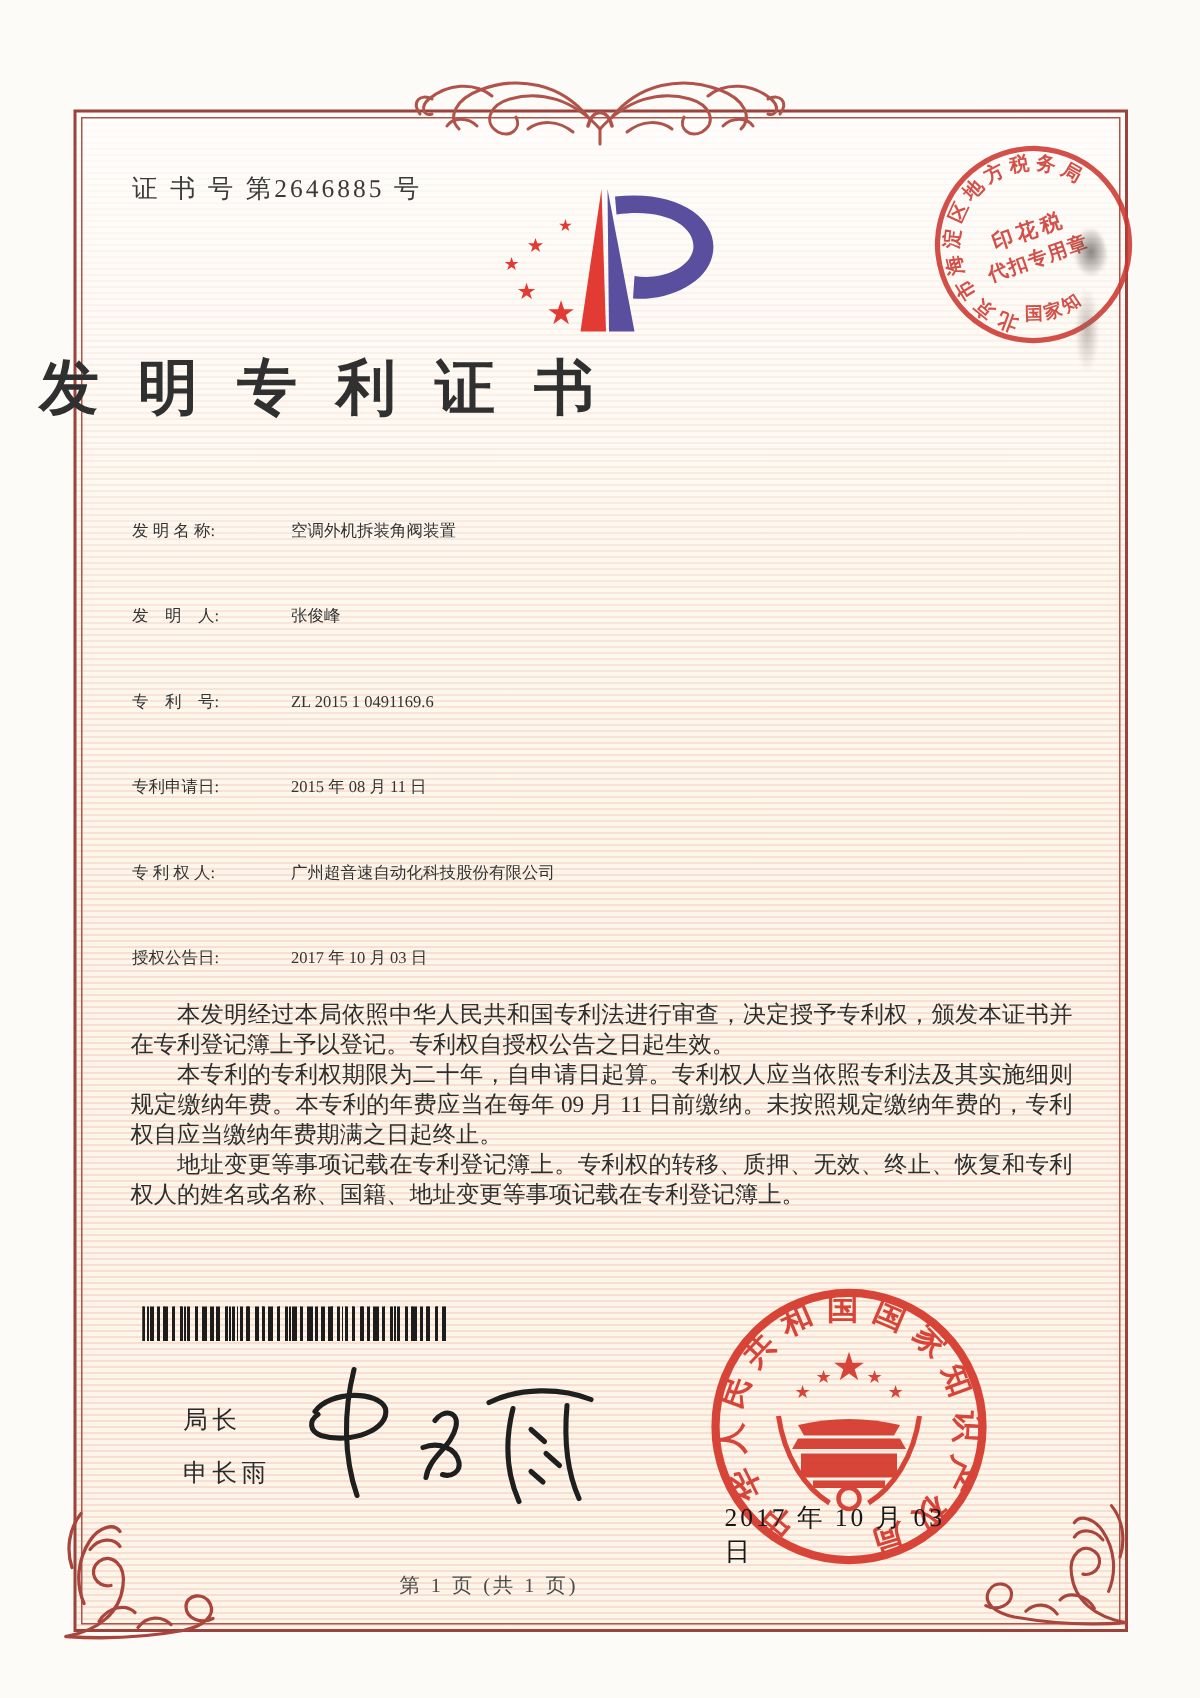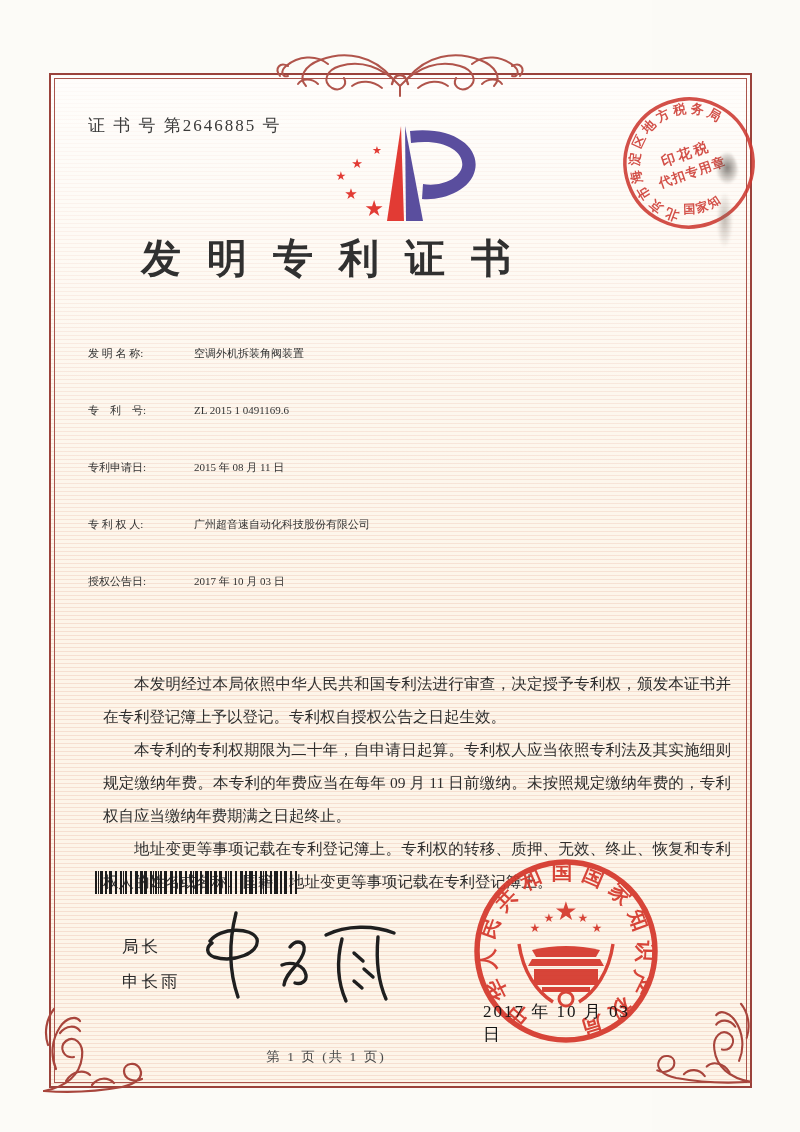--- a/index.html
+++ b/index.html
@@ -28,33 +28,33 @@
   #flourish-left   { left:34px;  top:993px; width:124px; height:104px; }
   #flourish-right  { left:642px; top:983px; width:118px; height:110px; transform:scaleX(-1); }
 
   .cert-no {
     position:absolute; left:88px; top:114px; font-size:17px; color:#3a3a3a;
     letter-spacing:2px; font-weight:500;
   }
   .logo { position:absolute; left:327px; top:121px; width:152px; height:104px; }
 
   .title {
-    position:absolute; left:0; top:231px; width:100%; text-align:center;
+    position:absolute; left:0; top:231px; width:100%; 
     font-size:40px; font-weight:600; color:#303030;
     letter-spacing:26px; text-indent:26px; white-space:nowrap;
   }
 
   .fields { position:absolute; left:88px; top:346px; width:620px; }
   .field-row { height:24px; margin-bottom:33px; font-size:11px; color:#333; white-space:nowrap; }
   .f-label { display:inline-block; min-width:96px; }
   .f-value { margin-left:10px; }
 
   .body-text {
     position:absolute; left:87px; top:667px; width:628px;
-    font-size:15.5px; line-height:33px; color:#2e2e2e; text-align:justify;margin-left:16px;
+    font-size:15.5px; line-height:20px; color:#2e2e2e; text-align:justify;
   }
   .body-text p { text-indent:2em; margin:0; }
 
   .barcode {
     position:absolute; left:95px; top:871px; width:203px; height:23px;
     background:
       repeating-linear-gradient(90deg,#1c1c1c 0 2px, transparent 2px 5px),
       repeating-linear-gradient(90deg,#1c1c1c 0 1px, transparent 1px 7px),
       repeating-linear-gradient(90deg, transparent 0 3px, #1c1c1c 3px 4px, transparent 4px 11px);
   }
@@ -158,20 +158,23 @@
     <text x="50" y="33" font-size="11" fill="#e23b34" text-anchor="middle">★</text>
   </svg>
 
   <div class="title">发明专利证书</div>
 
   <div class="fields">
     <div class="field-row">
       <span class="f-label">发 明 名 称:</span><span class="f-value">空调外机拆装角阀装置</span>
     </div>
     <div class="field-row">
+      <span class="f-label">发　明　人:</span><span class="f-value">张俊峰</span>
+    </div>
+    <div class="field-row">
       <span class="f-label">专　利　号:</span><span class="f-value">ZL 2015 1 0491169.6</span>
     </div>
     <div class="field-row">
       <span class="f-label">专利申请日:</span><span class="f-value">2015 年 08 月 11 日</span>
     </div>
     <div class="field-row">
       <span class="f-label">专 利 权 人:</span><span class="f-value">广州超音速自动化科技股份有限公司</span>
     </div>
     <div class="field-row">
       <span class="f-label">授权公告日:</span><span class="f-value">2017 年 10 月 03 日</span>

